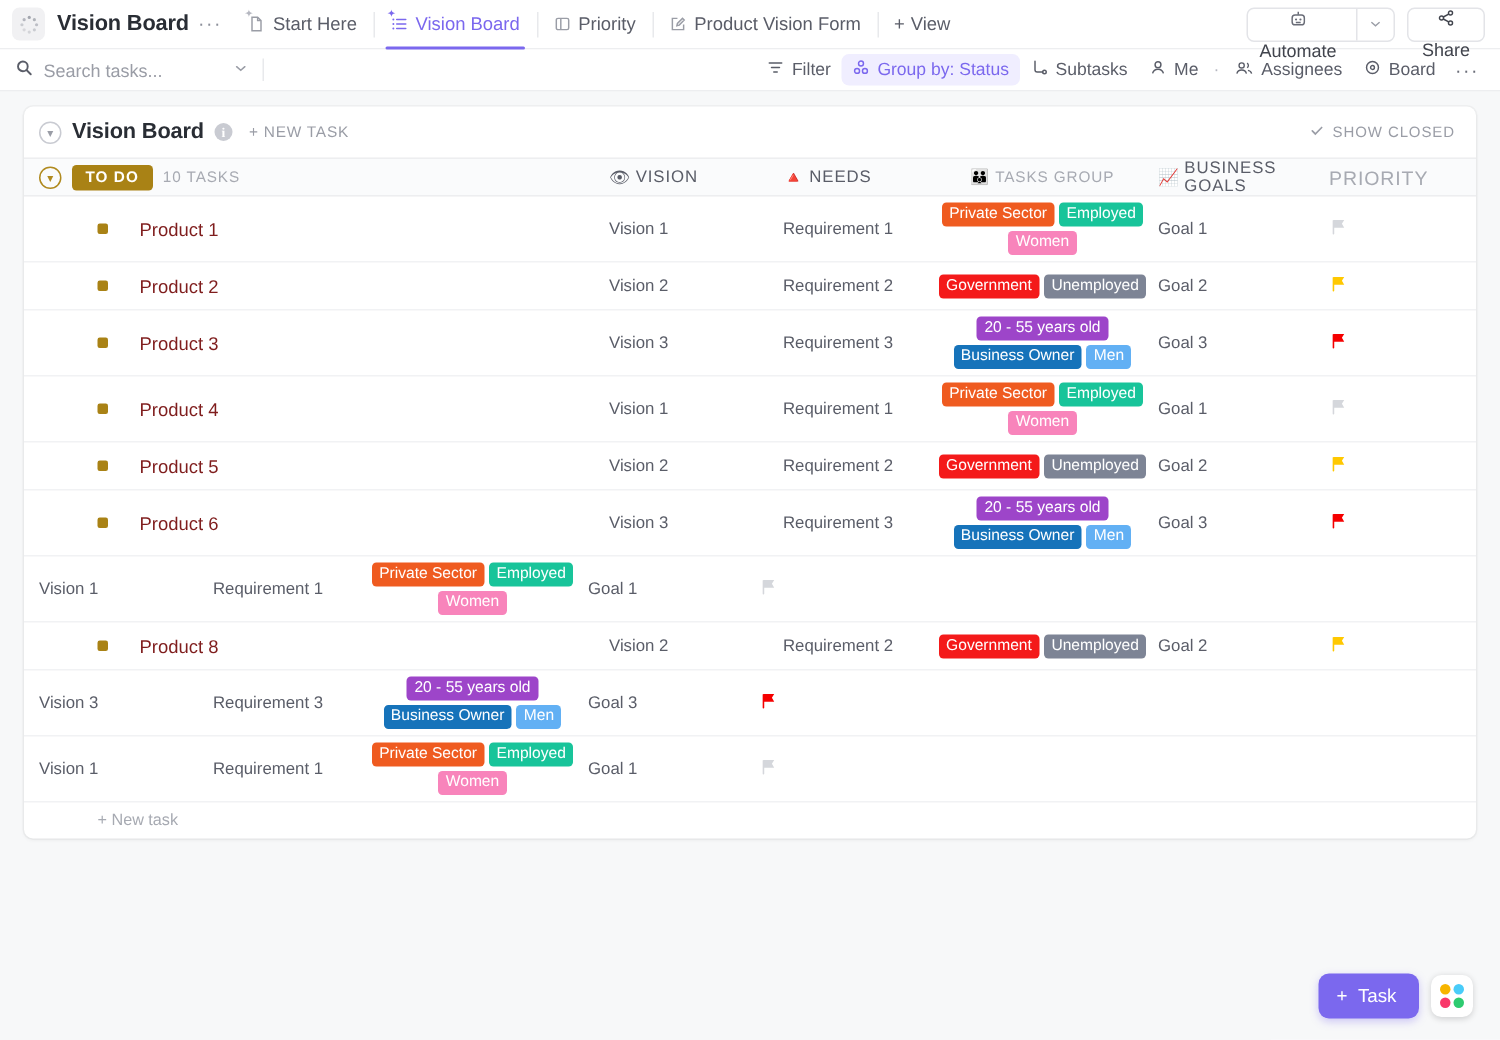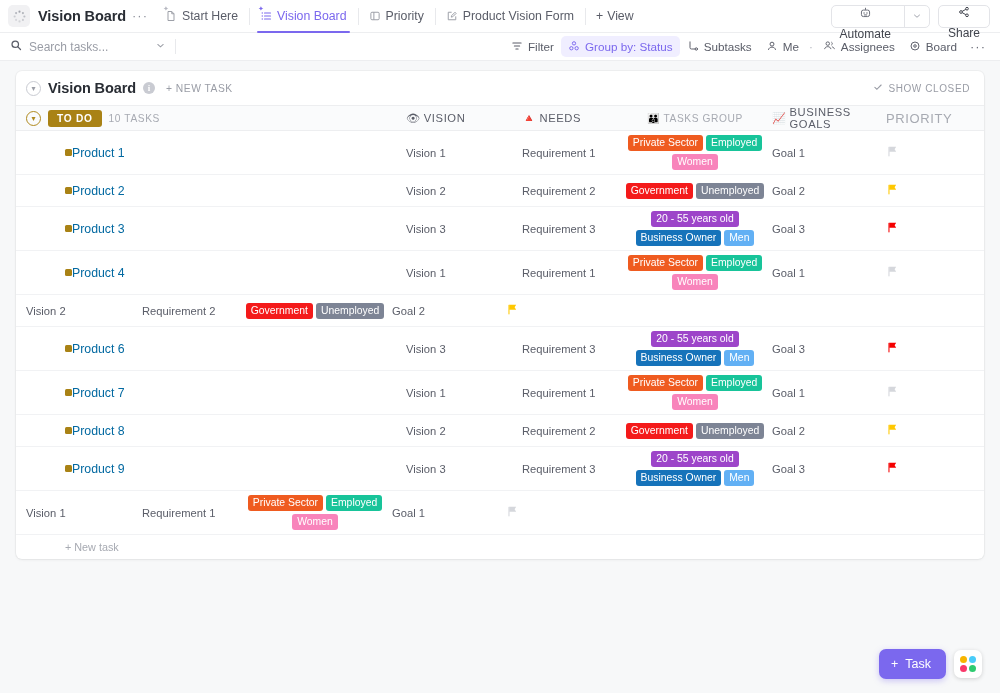--- a/index.html
+++ b/index.html
@@ -143,22 +143,22 @@
   .col-h {
     font-size: 10.2px; color: #a7aab2; letter-spacing: .6px;
     display: flex; align-items: center; gap: 3px;
   }
 
   .row {
     display: flex; align-items: center; min-height: 32px;
     border-bottom: 1px solid #f1f2f4; padding-left: 10px;
   }
   .cell-name {
-    width: 380px; flex: none; display: flex; align-items: center; gap: 0;
-    padding-left: 39px; font-size: 12.3px; color: #0369a1;
+    width: 380px; flex: none; display: flex; align-items: center; gap: 21px;
+    padding-left: 39px; font-size: 12.3px; color: #7f1d1d;
   }
   .sq {
     width: 7px; height: 7px; border-radius: 1.5px;
     background: #a98215; flex: none;
   }
   .c-vision { width: 116px; flex:none; font-size: 11.2px; color: #5a5d68; }
   .c-needs  { width: 96px; flex:none; font-size: 11.2px; color: #5a5d68; }
   .c-target { width: 154px; flex:none; display:flex; flex-wrap: wrap; gap: 3px; justify-content:center; padding: 4px 0; }
   .c-goals  { width: 114px; flex:none; font-size: 11.2px; color: #5a5d68; }
   .c-prio   { width: 108px; flex:none; font-size: 13px; }
@@ -490,20 +490,24 @@
             <span class="tag" style="background:#18c49a">Employed</span>
             <span class="tag" style="background:#f884bb">Women</span>
           </div>
           <div class="c-goals">Goal 1</div>
           <div class="c-prio"><svg width="13" height="13" viewBox="0 0 16 16" fill="#d5d7dc">
               <path d="M4 2h8.5L10.6 5.2 12.5 8.4H4z"></path>
               <rect x="3" y="2" width="1.3" height="12" rx=".6"></rect>
             </svg></div>
         </div>
         <div class="row">
+          <div class="cell-name">
+            <span class="sq" style="background:#a98215"></span>
+            <span>Product 5</span>
+          </div>
           <div class="c-vision">Vision 2</div>
           <div class="c-needs">Requirement 2</div>
           <div class="c-target">
             <span class="tag" style="background:#f41a1a">Government</span>
             <span class="tag" style="background:#7d8495">Unemployed</span>
           </div>
           <div class="c-goals">Goal 2</div>
           <div class="c-prio"><svg width="13" height="13" viewBox="0 0 16 16" fill="#ffc800">
               <path d="M4 2h8.5L10.6 5.2 12.5 8.4H4z"></path>
               <rect x="3" y="2" width="1.3" height="12" rx=".6"></rect>
@@ -521,24 +525,20 @@
             <span class="tag" style="background:#1673ba">Business Owner</span>
             <span class="tag" style="background:#62b0f4">Men</span>
           </div>
           <div class="c-goals">Goal 3</div>
           <div class="c-prio"><svg width="13" height="13" viewBox="0 0 16 16" fill="#f50000">
               <path d="M4 2h8.5L10.6 5.2 12.5 8.4H4z"></path>
               <rect x="3" y="2" width="1.3" height="12" rx=".6"></rect>
             </svg></div>
         </div>
         <div class="row">
-          <div class="cell-name">
-            <span class="sq" style="background:#a98215"></span>
-            <span>Product 7</span>
-          </div>
           <div class="c-vision">Vision 1</div>
           <div class="c-needs">Requirement 1</div>
           <div class="c-target">
             <span class="tag" style="background:#ef5b20">Private Sector</span>
             <span class="tag" style="background:#18c49a">Employed</span>
             <span class="tag" style="background:#f884bb">Women</span>
           </div>
           <div class="c-goals">Goal 1</div>
           <div class="c-prio"><svg width="13" height="13" viewBox="0 0 16 16" fill="#d5d7dc">
               <path d="M4 2h8.5L10.6 5.2 12.5 8.4H4z"></path>
@@ -556,24 +556,20 @@
             <span class="tag" style="background:#f41a1a">Government</span>
             <span class="tag" style="background:#7d8495">Unemployed</span>
           </div>
           <div class="c-goals">Goal 2</div>
           <div class="c-prio"><svg width="13" height="13" viewBox="0 0 16 16" fill="#ffc800">
               <path d="M4 2h8.5L10.6 5.2 12.5 8.4H4z"></path>
               <rect x="3" y="2" width="1.3" height="12" rx=".6"></rect>
             </svg></div>
         </div>
         <div class="row">
-          <div class="cell-name">
-            <span class="sq" style="background:#a98215"></span>
-            <span>Product 9</span>
-          </div>
           <div class="c-vision">Vision 3</div>
           <div class="c-needs">Requirement 3</div>
           <div class="c-target">
             <span class="tag" style="background:#9d45c9">20 - 55 years old</span>
             <span class="tag" style="background:#1673ba">Business Owner</span>
             <span class="tag" style="background:#62b0f4">Men</span>
           </div>
           <div class="c-goals">Goal 3</div>
           <div class="c-prio"><svg width="13" height="13" viewBox="0 0 16 16" fill="#f50000">
               <path d="M4 2h8.5L10.6 5.2 12.5 8.4H4z"></path>

